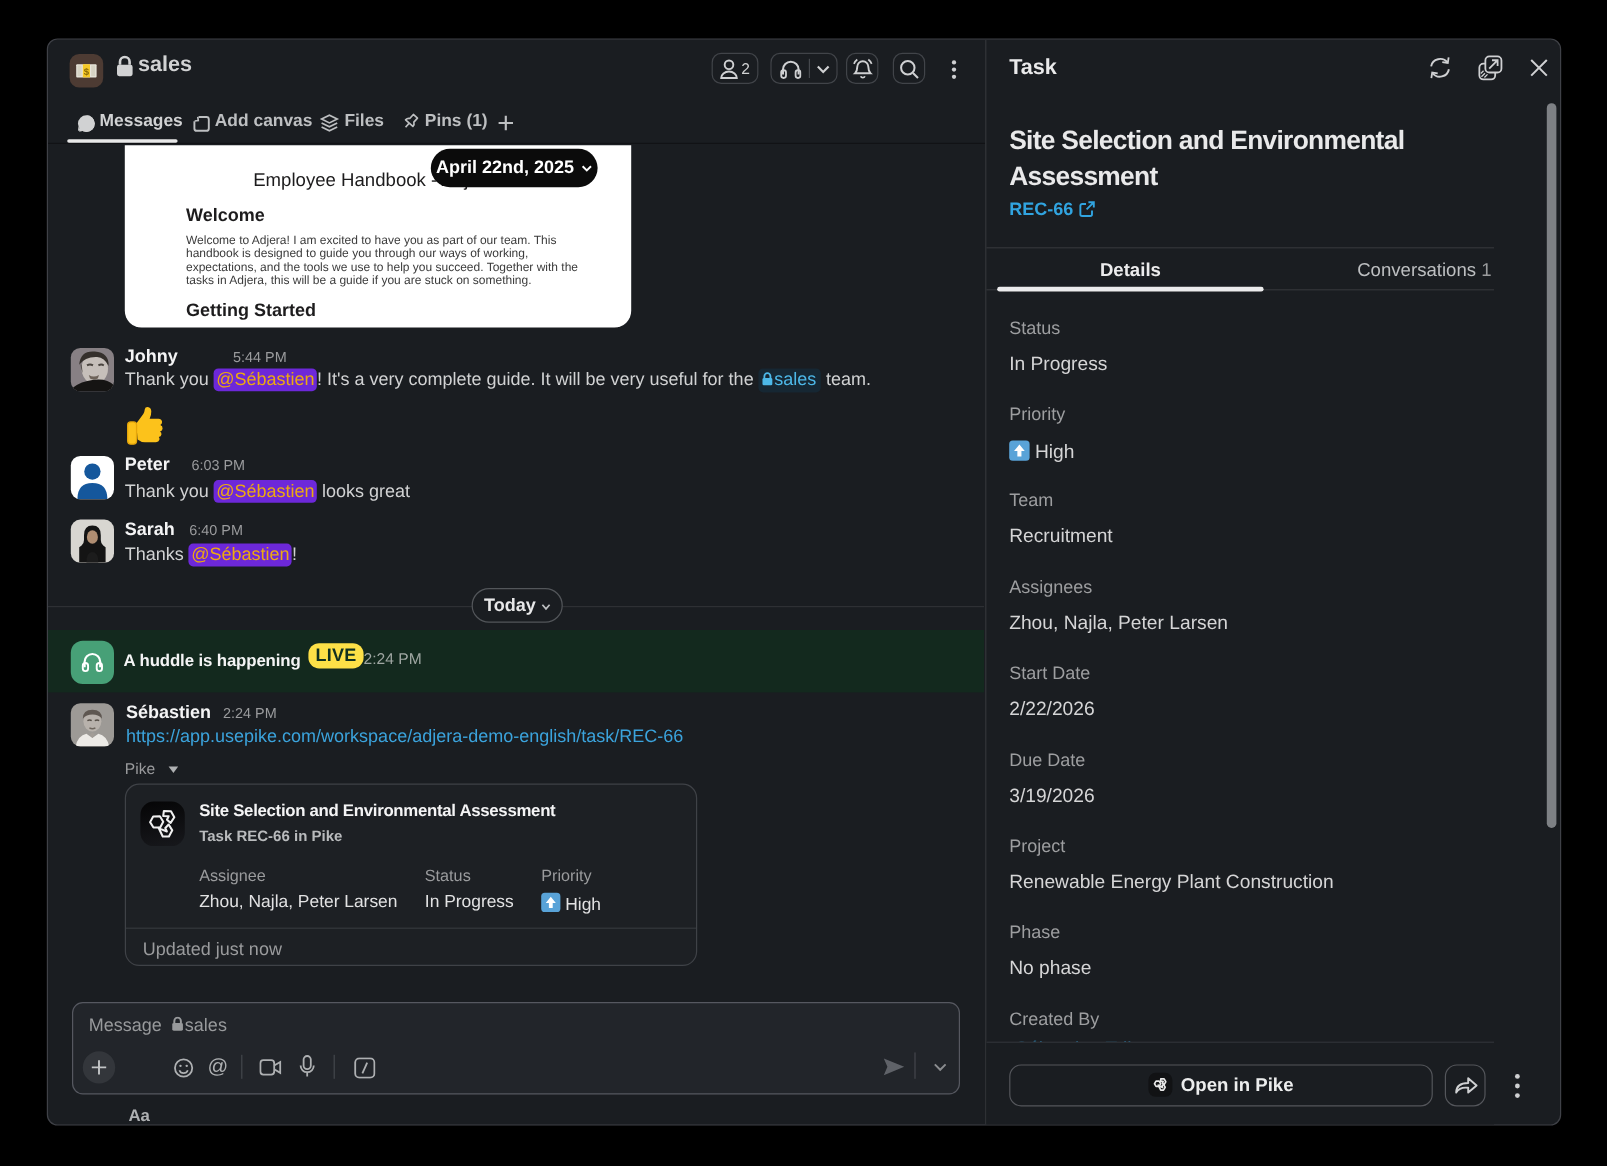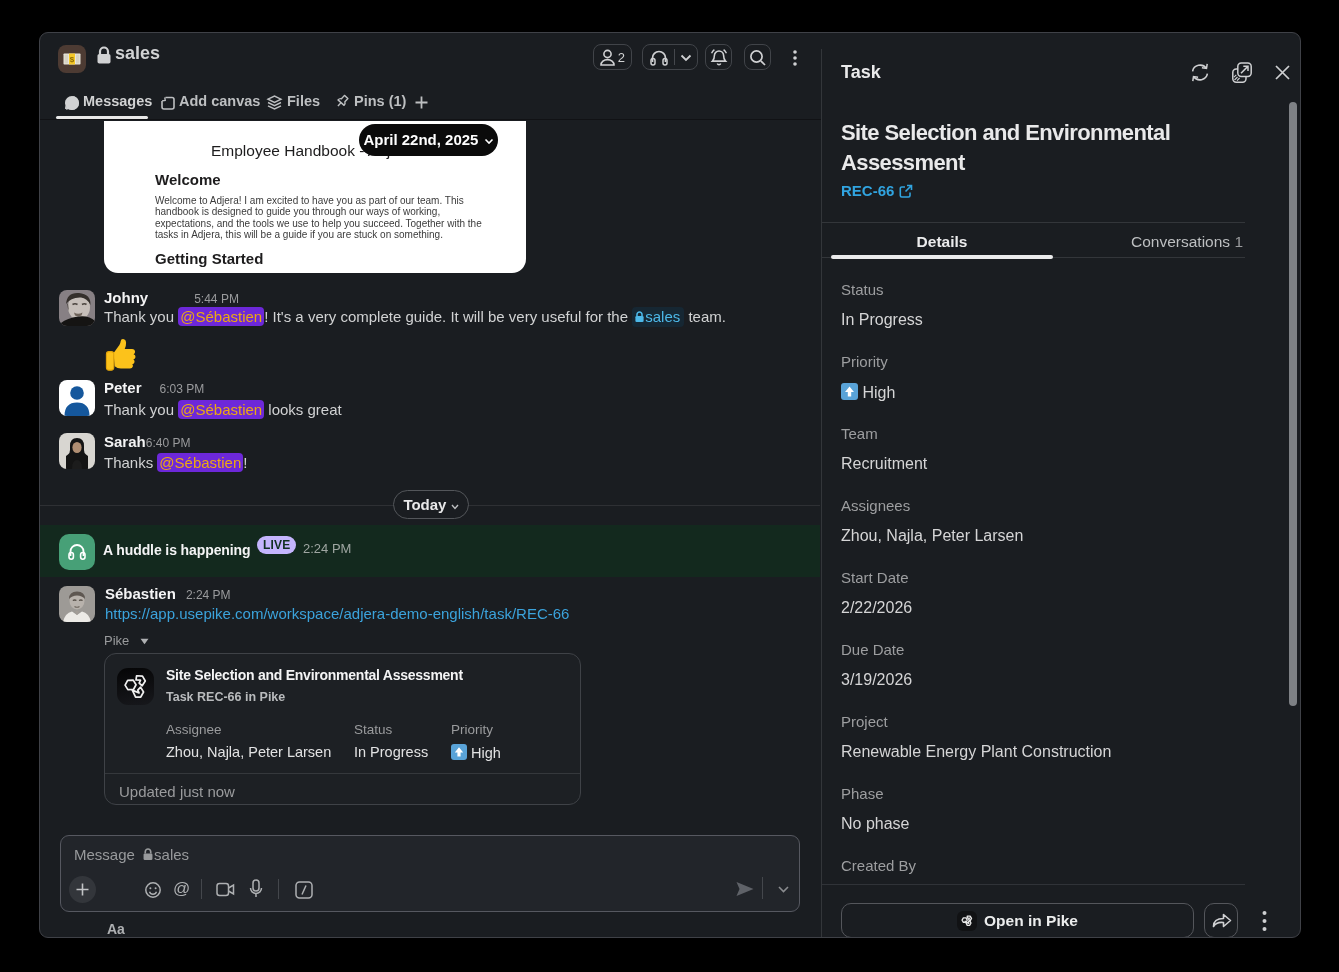--- a/index.html
+++ b/index.html
@@ -1,20 +1,20 @@
 <!DOCTYPE html>
 <html><head>
 <meta charset="utf-8">
 <style>
   * { margin:0; padding:0; box-sizing:border-box; }
   html,body { width:1339px; height:972px; background:#000; font-family:"Liberation Sans", sans-serif; overflow:hidden; }
   .window { position:absolute; left:39px; top:32px; width:1262px; height:906px; background:#1a1d21; border:1px solid #3f4147; border-radius:9px; overflow:hidden; }
   .abs { position:absolute; }
   .left-pane { position:absolute; left:0; top:0; width:781px; height:100%; }
-  .right-pane { position:absolute; left:781px; top:16px; width:424px; height:100%; border-left:1px solid #33363a; }
+  .right-pane { position:absolute; left:781px; top:0; width:424px; height:100%; border-left:1px solid #33363a; }
   .ws-icon { position:absolute; left:18px; top:12px; width:28px; height:28px; border-radius:8px; background:#4d3b33; }
   .ch-name { position:absolute; left:75px; top:10px; color:#d1d2d3; font-size:18px; font-weight:bold; }
   .hbtn { position:absolute; top:11px; height:26px; border:1px solid #414449; border-radius:8px; }
   
   .tabbar { position:absolute; left:0; top:56px; width:100%; height:31px; border-bottom:1px solid #111215; }
   .tab { position:absolute; top:4px; height:24px; color:#d1d2d3; font-size:14.5px; font-weight:bold; }
   .tab.dim { color:#bdbfc1; }
   .tab-underline { position:absolute; left:16px; top:27px; width:92px; height:3px; background:#e8e8e8; border-radius:2px; }
   
   .msg-name { color:#f4f4f5; font-weight:bold; font-size:15px; }
@@ -153,38 +153,38 @@
     <div class="abs" style="left:64px;top:346px;"><span class="msg-name">Peter</span><span class="msg-time" style="margin-left:18px;">6:03 PM</span></div>
     <div class="abs msg-text" style="left:64px;top:368px;">Thank you <span class="mention">@Sébastien</span> looks great</div>
 
     <div class="avatar" style="top:400px;background:#d8d6d1;">
       <svg width="36" height="36" viewBox="0 0 36 36">
           <path d="M18 5 q7 0 7 8 v4 q0 3 2 4.5 l2 1.5 v13 H7 v-13 l2 -1.5 q2 -1.5 2 -4.5 v-4 q0 -8 7 -8z" fill="#141414"></path>
           <ellipse cx="18" cy="14.5" rx="4.6" ry="5.6" fill="#b08e72"></ellipse>
           <path d="M13 36 q0 -9 5 -9 q5 0 5 9 z" fill="#1c1c1c"></path>
         </svg>
     </div>
-    <div class="abs" style="left:64px;top:400px;"><span class="msg-name">Sarah</span><span class="msg-time" style="">6:40 PM</span></div>
+    <div class="abs" style="left:64px;top:400px;"><span class="msg-name">Sarah</span><span class="msg-time" style="margin-left:12px;">6:40 PM</span></div>
     <div class="abs msg-text" style="left:64px;top:421px;">Thanks <span class="mention">@Sébastien</span>!</div>
 
     <div class="abs" style="left:0;top:472px;width:780px;height:1px;background:#2e3034;"></div>
     <div class="abs" style="left:353px;top:457px;width:76px;height:29px;background:#1a1d21;border:1px solid #53565a;border-radius:15px;color:#e8e8e9;font-size:15px;font-weight:bold;text-align:center;line-height:27px;">Today <svg width="8" height="6" viewBox="0 0 8 6" style="margin-left:0px">
           <path d="M1 1 L4 4.4 L7 1" fill="none" stroke="#bdbfc1" stroke-width="1.4"></path>
         </svg></div>
 
     <div class="abs" style="left:0;top:492px;width:780px;height:52px;background:#13291e;">
       <div class="abs" style="left:19px;top:9px;width:36px;height:36px;border-radius:10px;background:#47a077;">
         <svg style="position:absolute;left:8px;top:8px" width="20" height="20" viewBox="0 0 20 20">
             <path d="M3.5 14 V9.5 a6.5 6.5 0 0 1 13 0 V14" fill="none" stroke="#fff" stroke-width="1.8"></path>
             <rect x="2" y="10.5" width="4.4" height="6.8" rx="2.2" fill="none" stroke="#fff" stroke-width="1.6"></rect>
             <rect x="13.6" y="10.5" width="4.4" height="6.8" rx="2.2" fill="none" stroke="#fff" stroke-width="1.6"></rect>
           </svg>
       </div>
       <span class="abs" style="left:63px;top:17px;color:#f4f4f5;font-weight:bold;font-size:14px;letter-spacing:-.1px;">A huddle is happening</span>
-      <span class="abs" style="left:217px;top:11px;background:#c4b5fd;color:#10301f;font-size:12px;font-weight:bold;border-radius:9px;padding:2px 6px 2px;letter-spacing:.2px;">LIVE</span>
+      <span class="abs" style="left:217px;top:11px;background:#fde047;color:#10301f;font-size:15px;font-weight:bold;border-radius:9px;padding:2px 6px 2px;letter-spacing:.2px;">LIVE</span>
       <span class="abs" style="left:263px;top:16px;color:#9fa6a2;font-size:13px;">2:24 PM</span>
     </div>
 
     <div class="avatar" style="top:553px;background:#9d9a96;">
       <svg width="36" height="36" viewBox="0 0 36 36">
           <ellipse cx="18" cy="15" rx="7.5" ry="8.5" fill="#b8b2ac"></ellipse>
           <path d="M10 13 Q10 5.5 18 5.5 Q26 5.5 26 13 Q23 9.5 18 9.5 Q13 9.5 10 13 z" fill="#5e5751"></path>
           <path d="M13.8 14.5 q2 -1 3.6 0 M20 14.5 q2 -1 3.6 0" stroke="#575049" stroke-width="1.3" fill="none"></path>
           <path d="M15.5 20.5 q2.5 1.5 5 0" stroke="#6e665e" stroke-width="1.2" fill="none"></path>
           <path d="M4 36 Q6 27 13 25.5 L18 29 L23 25.5 Q30 27 32 36 z" fill="#eceae6"></path>

